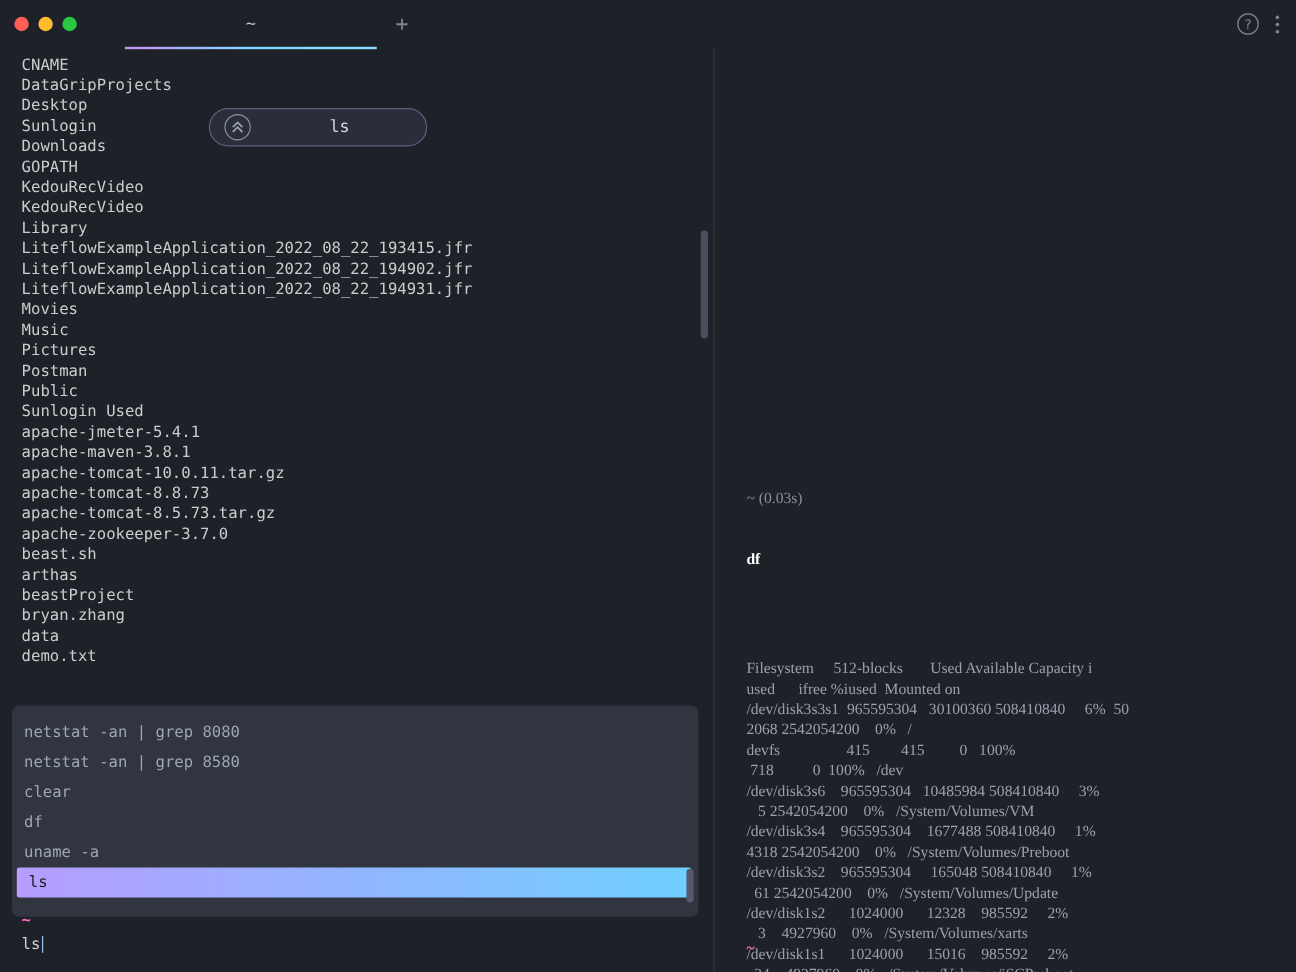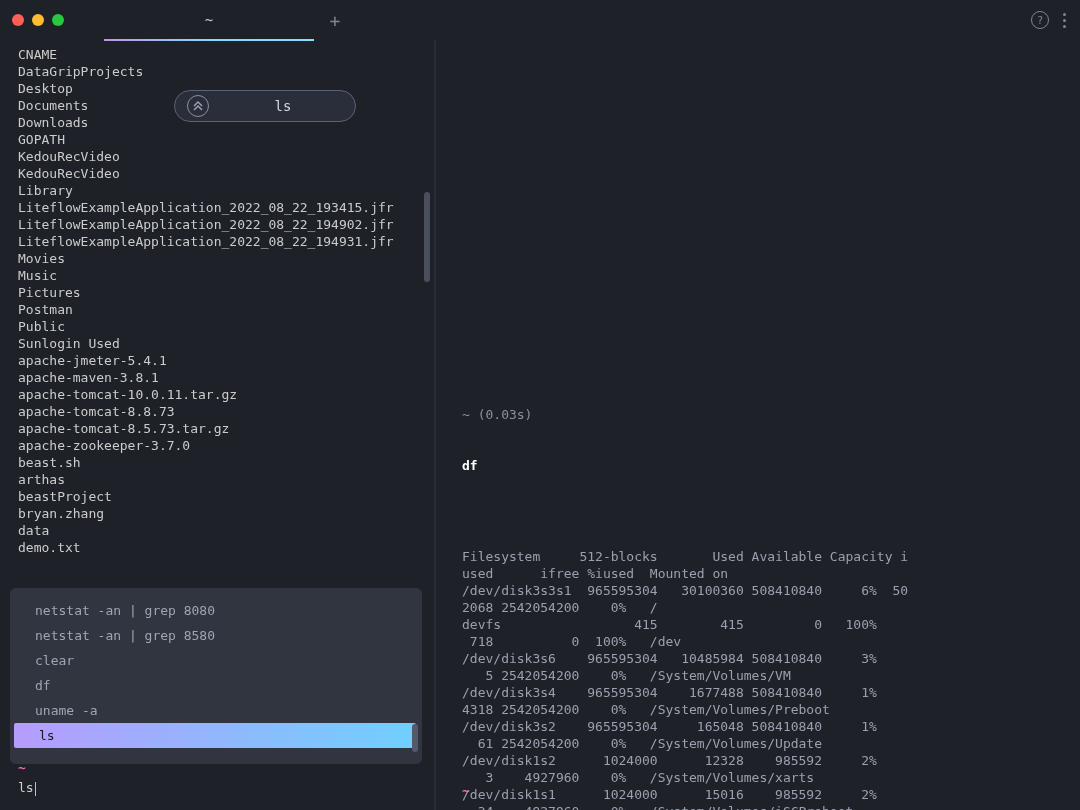--- a/index.html
+++ b/index.html
@@ -47,22 +47,22 @@
     width:18px;height:18px;border:1.5px solid #7f8593;border-radius:50%;
     display:flex;align-items:center;justify-content:center;font-size:11px;cursor:pointer;
   }
   .kebab { display:flex; flex-direction:column; gap:3px; cursor:pointer;}
   .kebab span{width:3px;height:3px;background:#7f8593;border-radius:50%;}
 
   .workspace {
     display:flex; height: calc(810px - 40px);
   }
   .pane { position:relative; overflow:hidden; }
-  .pane-left { width: 436px; border-right: 2px solid #2a2d36; }
-  .pane-right { flex:1; }
+  .pane-left { width: 596px; border-right: 2px solid #2a2d36; }
+  .pane-right { flex:1;font-family:Liberation Serif, serif; }
 
   .file-list {
     padding: 6px 0 0 18px;
     white-space: nowrap;
     color: #cccccc;
     line-height: 17px;
   }
 
   .ai-pill {
     position:absolute; top:50px; left:174px;
@@ -89,21 +89,21 @@
   }
 
   .history-panel {
     position:absolute; left:10px; right:12px; top:548px;
     background:#303540;
     border-radius:6px;
     padding: 10px 0 0 0;
     height: 176px;
   }
   .history-item {
-    padding: 5px 25px;
+    padding: 5px 10px;
     color:#9ea5b3;
     font-size:13px;
     cursor:pointer;
   }
   .history-item.selected {
     background: linear-gradient(90deg,#b69cff,#6fd0ff);
     color:#1a1a1a;
     margin: 0 6px 0 4px;
     border-radius:2px;
   }
@@ -170,21 +170,21 @@
 </div>
 
 <div class="workspace">
 
   <div class="pane pane-left">
 
     <div class="file-list" id="file-list">
         <div>CNAME</div>
         <div>DataGripProjects</div>
         <div>Desktop</div>
-        <div>Documents</div>
+        <div>Sunlogin</div>
         <div>Downloads</div>
         <div>GOPATH</div>
         <div>KedouRecVideo</div>
         <div>KedouRecVideo</div>
         <div>Library</div>
         <div>LiteflowExampleApplication_2022_08_22_193415.jfr</div>
         <div>LiteflowExampleApplication_2022_08_22_194902.jfr</div>
         <div>LiteflowExampleApplication_2022_08_22_194931.jfr</div>
         <div>Movies</div>
         <div>Music</div>

